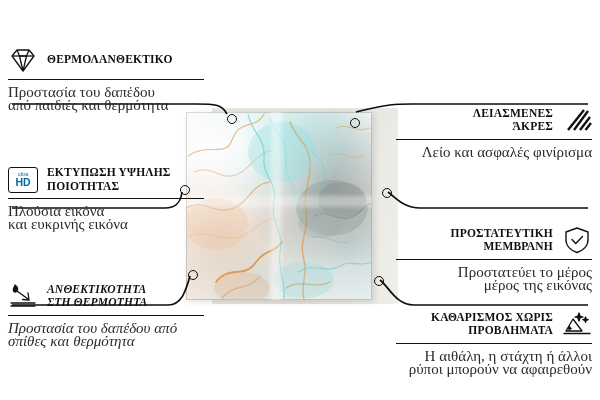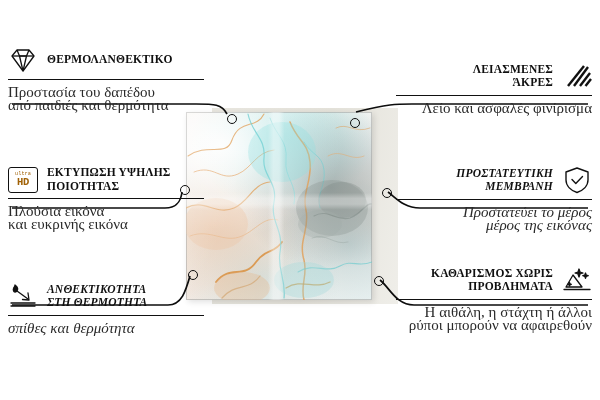--- a/index.html
+++ b/index.html
@@ -46,37 +46,37 @@
   }
 
   
   #wires{position:absolute;left:0;top:0;width:600px;height:400px;pointer-events:none;}
 
   
   .feat{position:absolute;width:196px;}
   .feat.left{left:8px;}
   .feat.right{left:396px;text-align:right;}
   .head{display:flex;align-items:center;gap:9px;}
-  .feat.right .head{flex-direction:row-reverse;}
+  .feat.right .head{flex-direction:row-reverse;margin-top:44px;}
   .title{
     font-size:11.5px;line-height:13.5px;letter-spacing:.2px;
     color:#101010;font-weight:700;
     font-family:"Liberation Serif", serif;
   }
   .rule{height:1.4px;background:#111;margin:5px 0 6px 0;}
   .desc{
     font-size:15px;line-height:12.4px;color:#2a2a2a;
     font-family:"Liberation Serif", serif;
   }
   .ico{width:30px;height:28px;flex:0 0 30px;display:block;}
   .hdbox{
     width:30px;height:26px;border:1.7px solid #111;border-radius:3px;
     display:flex;flex-direction:column;align-items:center;justify-content:center;
     flex:0 0 30px;box-sizing:border-box;
-    font-family:Liberation Mono, monospace;color:#a16207;
+    font-family:Liberation Sans, sans-serif;color:#0369a1;
   }
   .hdbox .u{font-size:5.2px;line-height:5.4px;letter-spacing:.1px;}
   .hdbox .h{font-size:10.5px;line-height:10.5px;font-weight:700;letter-spacing:-.2px;}
 </style>
 </head>
 <body>
 
 <div id="stage">
 
   <div class="product-wrap">
@@ -183,20 +183,21 @@
           <path d="M3 21 H27"></path>
             <path d="M3 24 H27"></path>
         </g>
       </svg>
       <div>
         <div class="title">ΑΝΘΕΚΤΙΚΟΤΗΤΑ</div>
         <div class="title">ΣΤΗ ΘΕΡΜΟΤΗΤΑ</div>
       </div>
     </div>
     <div class="rule"></div>
+    <div class="desc">Προστασία του δαπέδου από</div>
     <div class="desc">σπίθες και θερμότητα</div>
   </div>
 
   <div class="feat right" style="top:62px;">
     <div class="head">
       <svg class="ico" viewBox="0 0 30 28">
         <g stroke="#111" stroke-width="2.4" stroke-linecap="butt">
           <path d="M6 24 L22 4"></path>
             <path d="M12 24 L26 5"></path>
             <path d="M18 24 L28 11"></path>
@@ -205,21 +206,21 @@
       </svg>
       <div>
         <div class="title">ΛΕΙΑΣΜΕΝΕΣ</div>
         <div class="title">ΆΚΡΕΣ</div>
       </div>
     </div>
     <div class="rule"></div>
     <div class="desc">Λείο και ασφαλές φινίρισμα</div>
   </div>
 
-  <div class="feat right" style="top:166px;font-style:italic;">
+  <div class="feat right" style="top:182px;">
     <div class="head">
       <svg class="ico" viewBox="0 0 30 28">
         <g fill="none" stroke="#111" stroke-width="1.4" stroke-linecap="round" stroke-linejoin="round">
           <path d="M15 2 L26 6 V14 C26 20 21 24.5 15 26.5 C9 24.5 4 20 4 14 V6 Z"></path>
           <path d="M10 13.5 L13.8 17.5 L20.5 10.5"></path>
         </g>
       </svg>
       <div>
         <div class="title">ΠΡΟΣΤΑΤΕΥΤΙΚΗ</div>
         <div class="title">ΜΕΜΒΡΑΝΗ</div>

